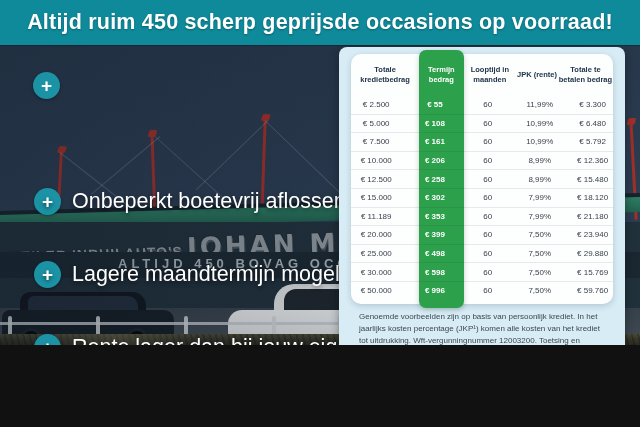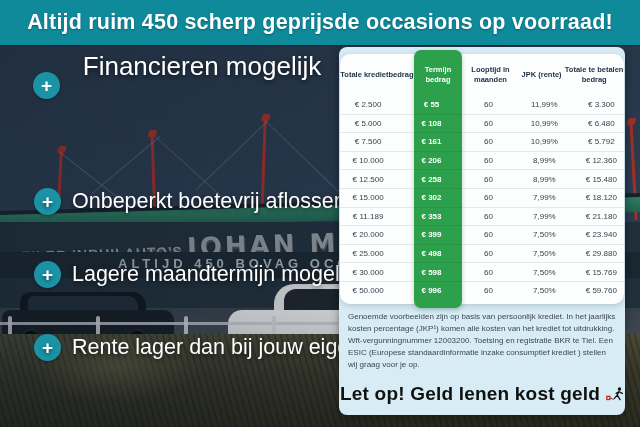--- a/index.html
+++ b/index.html
@@ -1,17 +1,17 @@
 <!DOCTYPE html>
 <html><head>
 <meta charset="utf-8">
 <style>
   html,body{margin:0;padding:0;background:#111;}
   .stage{
-    position:relative;width:640px;height:427px;overflow:hidden;
+    position:relative;width:640px;height:345px;overflow:hidden;
     font-family:"Liberation Sans",sans-serif;
     background:#0c4a6e;
   }
   
   .photo{position:absolute;inset:0;}
   .sky{position:absolute;inset:0;background:linear-gradient(180deg,#28384b 0%,#2d3e53 55%,#33455a 100%);}
   .building{position:absolute;left:-10px;right:-10px;top:222px;height:92px;background:#22323d;}
   .awning{position:absolute;left:-20px;right:-20px;top:206px;height:15px;
     background:linear-gradient(180deg,#2f8166 0%,#226650 100%);transform:rotate(-1.6deg);}
   .roofline{position:absolute;left:-20px;right:-20px;top:202px;height:5px;background:#17242c;transform:rotate(-1.6deg);}
@@ -58,21 +58,21 @@
   .headline .plus{margin-top:20px;}
   .headline .lines{flex:1;text-align:center;color:#fff;text-shadow:0 2px 4px rgba(0,0,0,.55);}
   .headline .l1{font-size:26px;font-weight:400;line-height:1.12;}
   .headline .l2{font-size:27px;font-weight:bold;line-height:1.15;}
   .benefit{position:absolute;left:34px;display:flex;align-items:center;gap:11px;z-index:4;
     color:#fff;font-size:21.5px;text-shadow:0 2px 4px rgba(0,0,0,.55);white-space:nowrap;}
   .b1{top:188px;} .b2{top:261px;} .b3{top:334px;}
   
   .panel{position:absolute;left:339px;top:47px;width:286px;height:368px;background:#d7ecf5;
     border-radius:8px;z-index:5;box-shadow:0 2px 10px rgba(0,0,0,.35);
-    display:flex;flex-direction:column;padding:7px 1px 6px;box-sizing:border-box;}
+    display:flex;flex-direction:column;padding:7px 12px 6px;box-sizing:border-box;}
   .table-card{position:relative;background:#fdfefe;border-radius:10px;box-shadow:0 2px 6px rgba(20,40,60,.18);
     padding:0 0 4px 0;}
   .green-col{position:absolute;left:26%;width:17%;top:-4px;bottom:-4px;background:#2da04c;border-radius:7px;
     box-shadow:0 2px 5px rgba(20,60,30,.25);}
   .thead{position:relative;display:flex;height:42px;align-items:center;}
   .thead .tcell{font-size:7.5px;font-weight:bold;color:#20344a;line-height:1.3;}
   .trow{position:relative;display:flex;height:17.6px;align-items:center;gap:17px;}
   .trow + .trow{border-top:1px solid rgba(30,50,70,.10);}
   .tcell{text-align:center;box-sizing:border-box;font-size:8px;color:#39424c;}
   .c0{width:26%;} .c1{width:17%;} .c2{width:20%;} .c3{width:16%;} .c4{width:21%;}
@@ -150,21 +150,20 @@
     <div class="dim"></div>
   </div>
 
   <div class="banner">
     <span>Altijd ruim 450 scherp geprijsde occasions op voorraad!</span>
   </div>
 
   <div class="headline">
     <div class="plus">+</div>
     <div class="lines">
-      <div class="l1">Financieren mogelijk</div>
     </div>
   </div>
 
   <div class="benefit b1">
     <div class="plus">+</div>
     <span>Onbeperkt boetevrij aflossen</span>
   </div>
   <div class="benefit b2">
     <div class="plus">+</div>
     <span>Lagere maandtermijn mogelijk</span>

